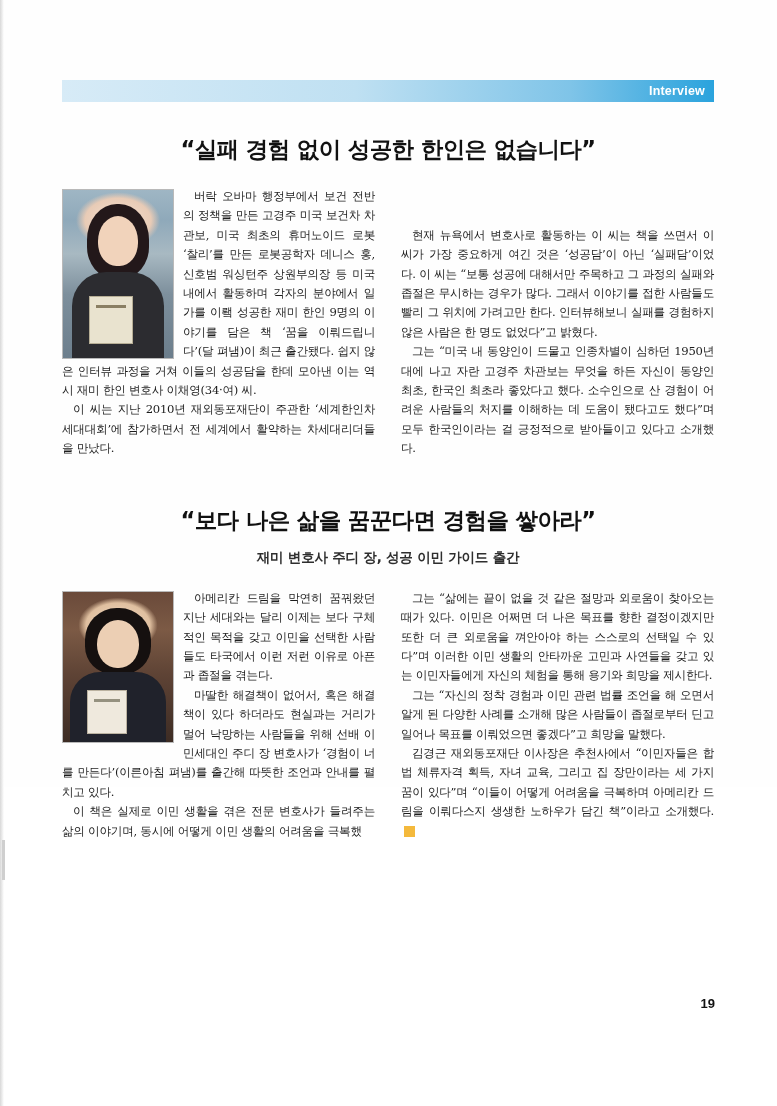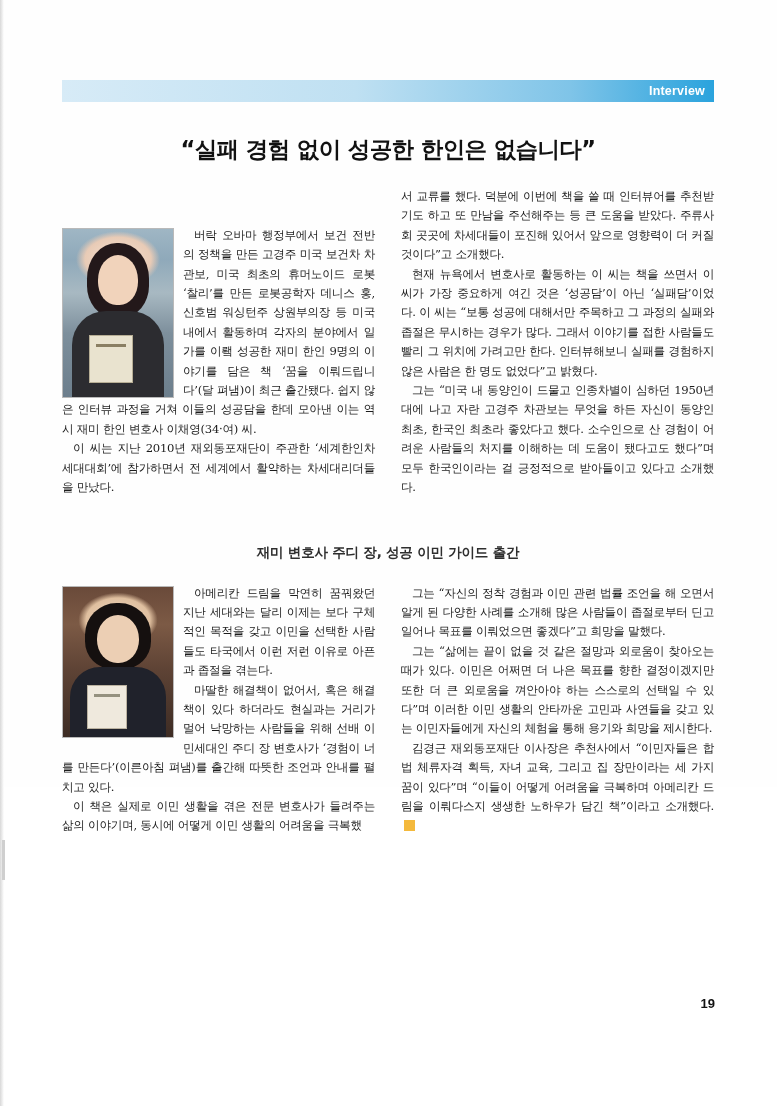--- a/index.html
+++ b/index.html
@@ -190,47 +190,47 @@
             <div class="p1-face"></div>
             <div class="p1-body"></div>
             <div class="p1-book">
                 <b></b>
               </div>
           </div>
           <p>버락 오바마 행정부에서 보건 전반의 정책을 만든 고경주 미국 보건차 차관보, 미국 최초의 휴머노이드 로봇 ‘찰리’를 만든 로봇공학자 데니스 홍, 신호범 워싱턴주 상원부의장 등 미국 내에서 활동하며 각자의 분야에서 일가를 이뢬 성공한 재미 한인 9명의 이야기를 담은 책 ‘꿈을 이뤄드립니다’(달 펴냄)이 최근 출간됐다. 쉽지 않은 인터뷰 과정을 거쳐 이들의 성공담을 한데 모아낸 이는 역시 재미 한인 변호사 이채영(34·여) 씨.</p>
           <p>이 씨는 지난 2010년 재외동포재단이 주관한 ‘세계한인차세대대회’에 참가하면서 전 세계에서 활약하는 차세대리더들을 만났다.</p>
         </div>
         <div class="col">
-          <p class="noindent">서 교류를 했다. 덕분에 이번에 책을 쓸 때 인터뷰어를 추천받기도 하고 또 만남을 주선해주는 등 큰 도움을 받았다. 주류사회 곳곳에 차세대들이 포진해 있어서 앞으로 영향력이 더 커질 것이다”고 소개했다.</p>
           <p>현재 뉴욕에서 변호사로 활동하는 이 씨는 책을 쓰면서 이 씨가 가장 중요하게 여긴 것은 ‘성공담’이 아닌 ‘실패담’이었다. 이 씨는 “보통 성공에 대해서만 주목하고 그 과정의 실패와 좁절은 무시하는 경우가 많다. 그래서 이야기를 접한 사람들도 빨리 그 위치에 가려고만 한다. 인터뷰해보니 실패를 경험하지 않은 사람은 한 명도 없었다”고 밝혔다.</p>
           <p>그는 “미국 내 동양인이 드물고 인종차별이 심하던 1950년대에 나고 자란 고경주 차관보는 무엇을 하든 자신이 동양인 최초, 한국인 최초라 좋았다고 했다. 소수인으로 산 경험이 어려운 사람들의 처지를 이해하는 데 도움이 됐다고도 했다”며 모두 한국인이라는 걸 긍정적으로 받아들이고 있다고 소개했다.</p>
         </div>
       </div>
     </div>
 
     <div class="article article-2">
+      <div class="headline">“보다 나은 삶을 꿈꾼다면 경험을 쌓아라”</div>
       <div class="subhead">재미 변호사 주디 장, 성공 이민 가이드 출간</div>
 
       <div class="cols">
         <div class="col">
           <div class="photo photo-2">
             <div class="fig-hair p2-hair"></div>
             <div class="p2-face"></div>
             <div class="p2-body"></div>
             <div class="p2-book">
                 <b></b>
               </div>
           </div>
           <p>아메리칸 드림을 막연히 꿈꿔왔던 지난 세대와는 달리 이제는 보다 구체적인 목적을 갖고 이민을 선택한 사람들도 타국에서 이런 저런 이유로 아픈과 좁절을 겪는다.</p>
           <p>마딸한 해결책이 없어서, 혹은 해결책이 있다 하더라도 현실과는 거리가 멀어 낙망하는 사람들을 위해 선배 이민세대인 주디 장 변호사가 ‘경험이 너를 만든다’(이른아침 펴냄)를 출간해 따뜻한 조언과 안내를 펼치고 있다.</p>
           <p>이 책은 실제로 이민 생활을 겪은 전문 변호사가 들려주는 삶의 이야기며, 동시에 어떻게 이민 생활의 어려움을 극복했</p>
         </div>
         <div class="col">
+          <p>그는 “삶에는 끝이 없을 것 같은 절망과 외로움이 찾아오는 때가 있다. 이민은 어쩌면 더 나은 목표를 향한 결정이겠지만 또한 더 큰 외로움을 껴안아야 하는 스스로의 선택일 수 있다”며 이러한 이민 생활의 안타까운 고민과 사연들을 갖고 있는 이민자들에게 자신의 체험을 통해 용기와 희망을 제시한다.</p>
           <p>그는 “자신의 정착 경험과 이민 관련 법률 조언을 해 오면서 알게 된 다양한 사례를 소개해 많은 사람들이 좁절로부터 딘고 일어나 목표를 이뤄었으면 좋겠다”고 희망을 말했다.</p>
-          <p>그는 “삶에는 끝이 없을 것 같은 절망과 외로움이 찾아오는 때가 있다. 이민은 어쩌면 더 나은 목표를 향한 결정이겠지만 또한 더 큰 외로움을 껴안아야 하는 스스로의 선택일 수 있다”며 이러한 이민 생활의 안타까운 고민과 사연들을 갖고 있는 이민자들에게 자신의 체험을 통해 용기와 희망을 제시한다.</p>
           <p><span>김경근 재외동포재단 이사장은 추천사에서 “이민자들은 합법 체류자격 획득, 자녀 교육, 그리고 집 장만이라는 세 가지 꿈이 있다”며 “이들이 어떻게 어려움을 극복하며 아메리칸 드림을 이뤄다스지 생생한 노하우가 담긴 책”이라고 소개했다.</span><span class="endmark">›</span></p>
         </div>
       </div>
     </div>
 
   </div>
 
   <div class="page-number">19</div>
 </div>
 

